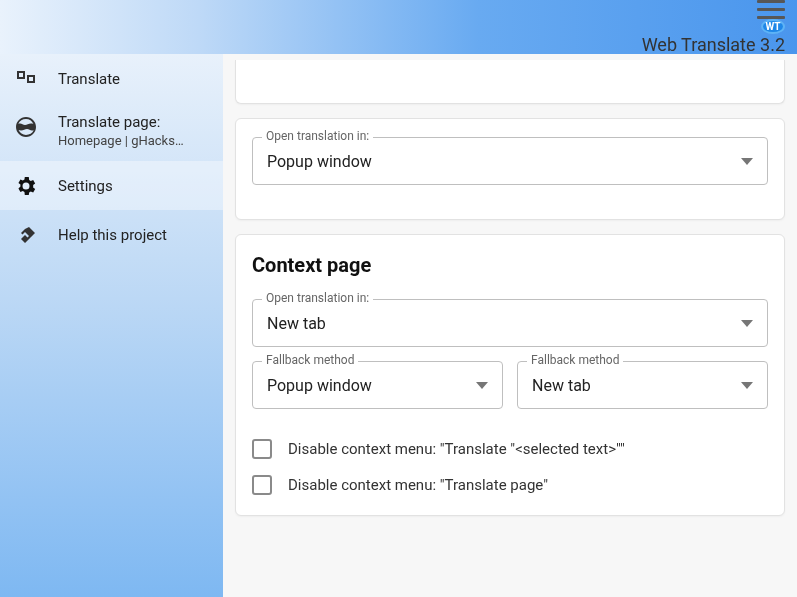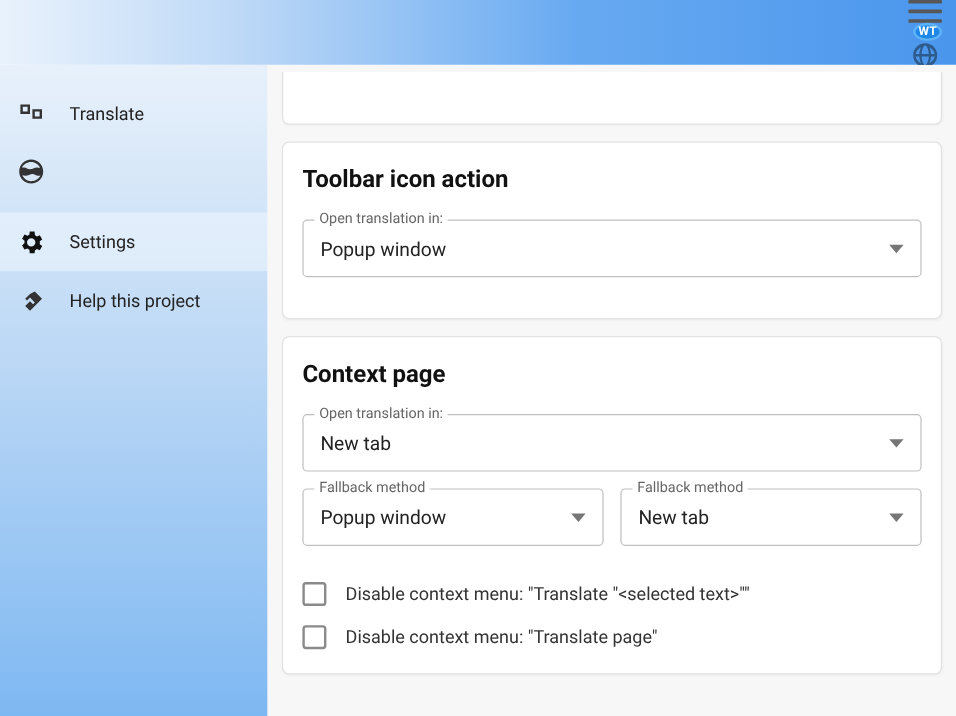--- a/index.html
+++ b/index.html
@@ -7,21 +7,21 @@
 .app { display: flex; flex-direction: column; height: 597px; }
 .header { height: 54px; background: linear-gradient(90deg, #e9f2fc 0%, #bed9f7 25%, #68aaf1 60%, #4a96ed 100%); display: flex; align-items: flex-end; padding: 0 12px; flex-direction: column; }
 .hamburger { width: 28px; height: 28px; display: flex; flex-direction: column; justify-content: center; gap: 5px; cursor: pointer; }
 .hamburger span { height: 3px; background: #575757; border-radius: 1px; }
 .logo { width: 24px; height: 24px; border-radius: 50%; background: #1f87e8; margin-left: 18px; display: flex; align-items: center; justify-content: center; color: #fff; font-size: 10px; font-weight: 700; border: 2px solid #5eb3f6; position: relative; }
 .title { margin-left: 10px; font-size: 18px; color: #333; font-weight: 400; }
 .header-spacer { flex: 1; }
 .header-icon { width: 28px; height: 28px; margin-left: 18px; display: flex; align-items: center; justify-content: center; cursor: pointer; }
 .header-icon svg { width: 24px; height: 24px; fill: #2d5b8b; }
 .body { flex: 1; display: flex; overflow: hidden; }
-.sidebar { width: 223px; background: linear-gradient(180deg, #e8f1fb 0%, #bcd8f5 45%, #7eb8f2 100%); display: flex; flex-direction: column; padding-top: 16px; }
+.sidebar { width: 223px; background: linear-gradient(180deg, #e8f1fb 0%, #bcd8f5 45%, #7eb8f2 100%); display: flex; flex-direction: column; padding-top: 0; }
 .side-item { display: flex; align-items: center; height: 49px; padding-left: 12px; cursor: pointer; gap: 18px; }
 .side-item.active { background: rgba(255,255,255,0.38); }
 .side-item.tall { height: 58px; align-items: flex-start; padding-top: 10px; }
 .side-icon { width: 28px; height: 28px; display: flex; align-items: center; justify-content: center; flex-shrink: 0; }
 .side-icon svg { width: 24px; height: 24px; fill: #333; }
 .side-item.active .side-icon svg { fill: #111; }
 .side-label { font-size: 15px; color: #222; }
 .side-sub { font-size: 13px; color: #444; margin-top: 2px; white-space: nowrap; overflow: hidden; text-overflow: ellipsis; max-width: 140px; }
 .side-item.switch-row { justify-content: space-between; padding-right: 8px; }
 .switch { width: 36px; height: 18px; border-radius: 10px; background: rgba(120,150,185,0.55); position: relative; flex-shrink: 0; }
@@ -51,20 +51,21 @@
 <body>
 
 <div class="app">
   <div class="header">
     <div class="hamburger">
       <span></span>
         <span></span>
         <span></span>
     </div>
     <div class="logo">WT</div>
+    <div class="title">Web Translate 3.2</div>
     <div class="header-spacer"></div>
     <div class="header-icon">
       <svg viewBox="0 0 24 24">
           <path d="M12 2C6.48 2 2 6.48 2 12s4.48 10 10 10 10-4.48 10-10S17.52 2 12 2zm7.93 9h-3.03c-.13-2.14-.66-4.1-1.47-5.62C17.6 6.4 19.5 8.46 19.93 11zM12 4c1.1 0 2.68 2.42 2.97 7H9.03C9.32 6.42 10.9 4 12 4zM8.57 5.38C7.76 6.9 7.23 8.86 7.1 11H4.07c.43-2.54 2.33-4.6 4.5-5.62zM4.07 13H7.1c.13 2.14.66 4.1 1.47 5.62C6.4 17.6 4.5 15.54 4.07 13zM12 20c-1.1 0-2.68-2.42-2.97-7h5.94C14.68 17.58 13.1 20 12 20zm3.43-1.38c.81-1.52 1.34-3.48 1.47-5.62h3.03c-.43 2.54-2.33 4.6-4.5 5.62z"></path>
         </svg>
     </div>
     <div class="header-icon">
       <svg viewBox="0 0 24 24">
           <path d="M5 5h6V3H5C3.9 3 3 3.9 3 5v14c0 1.1.9 2 2 2h14c1.1 0 2-.9 2-2v-6h-2v6H5V5zm8-2v2h4.59l-9.3 9.29 1.42 1.42L19 6.41V11h2V3h-8z"></path>
         </svg>
@@ -81,20 +82,24 @@
         </div>
         <div class="side-label">Translate</div>
       </div>
 
       <div class="side-item tall">
         <div class="side-icon">
           <svg viewBox="0 0 24 24">
               <path d="M12 2C6.48 2 2 6.48 2 12s4.48 10 10 10 10-4.48 10-10S17.52 2 12 2zm0 2c3.31 0 6.16 2.02 7.4 4.88-.7-.22-1.5-.38-2.4-.38-2.5 0-4 1.5-6 1.5S8 8.5 6 8.5c-.62 0-1.2.08-1.73.2C5.6 5.93 8.56 4 12 4zm0 16c-3.31 0-6.16-2.02-7.4-4.88.7.22 1.5.38 2.4.38 2.5 0 4-1.5 6-1.5s3 1.5 5 1.5c.62 0 1.2-.08 1.73-.2C18.4 18.07 15.44 20 12 20z"></path>
             </svg>
         </div>
+        <div>
+          <div class="side-label">Translate page:</div>
+          <div class="side-sub">Homepage | gHacks…</div>
+        </div>
       </div>
 
       <div class="side-item active">
         <div class="side-icon">
           <svg viewBox="0 0 24 24">
               <path d="M19.14 12.94a7.14 7.14 0 000-1.88l2.03-1.58-2-3.46-2.39.96a7.07 7.07 0 00-1.63-.94L14.8 3h-4l-.35 2.54c-.58.23-1.12.55-1.63.94l-2.39-.96-2 3.46 2.03 1.58a7.14 7.14 0 000 1.88L4.43 14.5l2 3.46 2.39-.96c.5.39 1.05.71 1.63.94L10.8 21h4l.35-2.54c.58-.23 1.12-.55 1.63-.94l2.39.96 2-3.46-2.03-1.58zM12 15.5A3.5 3.5 0 1112 8.5a3.5 3.5 0 010 7z"></path>
             </svg>
         </div>
         <div class="side-label">Settings</div>
       </div>
@@ -109,21 +114,20 @@
       </div>
 
 
     </div>
 
     <div class="content-wrap">
       <div class="content">
         <div class="card first"></div>
 
         <div class="card">
-          <h3>Toolbar icon action</h3>
           <div class="field">
             <div class="field-legend">Open translation in:</div>
             <div class="select">
               <div class="select-val">Popup window</div>
               <div class="select-caret"></div>
             </div>
           </div>
         </div>
 
         <div class="card">

